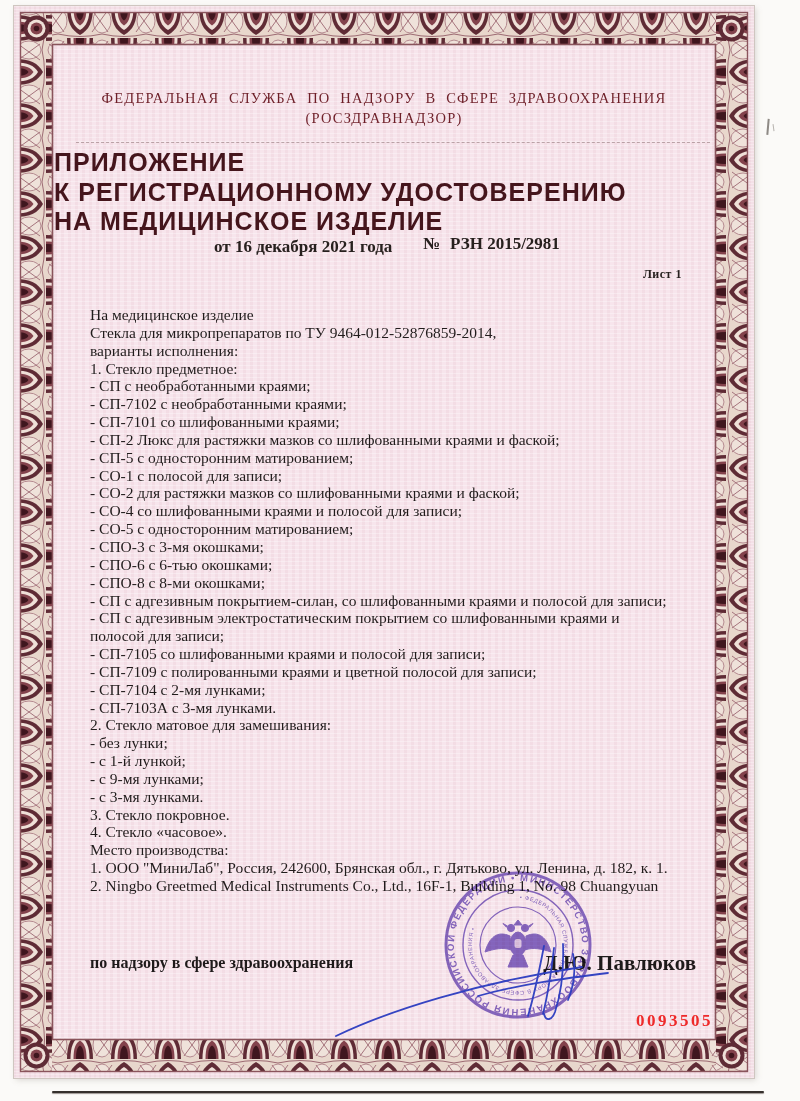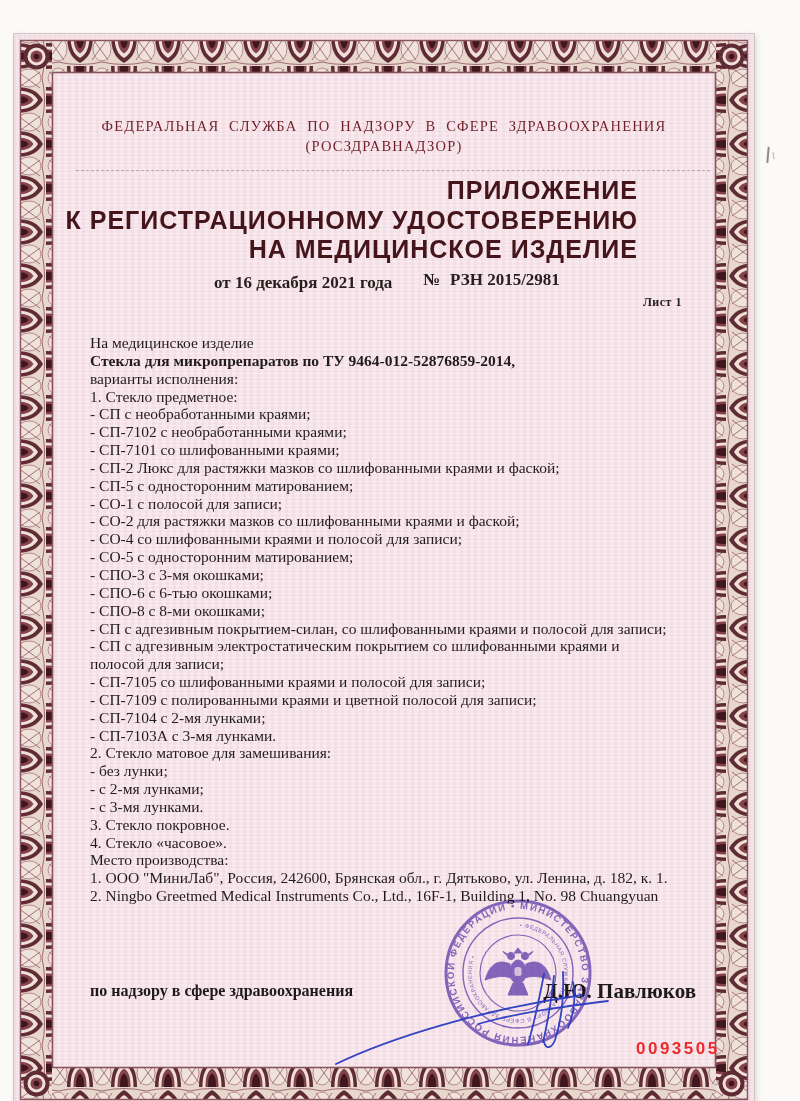--- a/index.html
+++ b/index.html
@@ -1,21 +1,21 @@
 <!DOCTYPE html>
 <html lang="ru"><head>
 <meta charset="utf-8">
 <style>
   html,body{margin:0;padding:0;}
   body{
     width:800px;height:1101px;position:relative;overflow:hidden;
     background:#fbfaf8;
     font-family:"Liberation Serif", serif;
   }
-  .scan{position:absolute;inset:0;margin-top:28px;}
+  .scan{position:absolute;inset:0;}
   
   .scan-edge{position:absolute;left:52px;top:1091px;width:712px;height:2px;
     background:#35302d;border-radius:2px;box-shadow:0 1px 1px rgba(60,50,45,.5);}
   .pen-mark{position:absolute;left:767px;top:119px;width:4px;height:16px;
     border-left:2px solid #6a645f;transform:rotate(5deg);opacity:.75;}
   .pen-mark2{position:absolute;left:773px;top:124px;width:2px;height:7px;
     border-left:1px solid #8a847e;transform:rotate(-8deg);opacity:.6;}
 
   .paper{
     position:absolute;left:14px;top:6px;width:740px;height:1072px;
@@ -39,25 +39,25 @@
 
   .agency{
     position:absolute;top:82px;left:60px;width:620px;text-align:center;
     color:#6e1f28;font-size:14.5px;line-height:20px;letter-spacing:1.2px;word-spacing:5px;
   }
   .dashed-rule{
     position:absolute;top:136px;left:62px;width:634px;height:0;
     border-top:1px dashed rgba(100,70,70,.40);
   }
   .doc-title{
-    position:absolute;top:142px;left:40px;width:584px;text-align:right;
+    position:absolute;top:142px;left:40px;width:584px;text-align:left;
     font-family:"Liberation Sans", sans-serif;font-weight:bold;
     color:#45151c;font-size:25px;line-height:29.5px;letter-spacing:1px;
   }
-  .meta-row{position:absolute;top:236px;left:0;width:740px;height:24px;
+  .meta-row{position:absolute;top:228px;left:0;width:740px;height:24px;
     font-weight:bold;font-size:17px;color:#27201e;}
   .meta-date{position:absolute;left:200px;top:3px;}
   .meta-number{position:absolute;left:409px;top:0;}
   .meta-number .num-label{margin-right:10px;}
   .sheet{position:absolute;top:261px;right:72px;font-weight:bold;font-size:12px;color:#27201e;letter-spacing:.5px;}
 
   .body-text{
     position:absolute;top:300px;left:76px;width:636px;
     font-size:15.5px;line-height:17.85px;color:#211c1c;white-space:nowrap;
   }
@@ -71,21 +71,21 @@
     position:absolute;top:945px;right:58px;
     font-weight:bold;font-size:21px;color:#1e1a1a;padding-left:27px;
   }
 
   .stamp-svg{position:absolute;left:419px;top:854px;z-index:5;
     mix-blend-mode:multiply;opacity:.92;}
   .signature-svg{position:absolute;left:316px;top:928px;z-index:6;opacity:.95;}
 
   .serial{
     position:absolute;top:1005px;left:622px;z-index:4;
-    font-family:Liberation Sans, sans-serif;font-weight:bold;
+    font-family:Liberation Serif, serif;font-weight:bold;
     font-size:17px;letter-spacing:2.5px;color:#ee2a2a;
   }
 </style>
 </head>
 <body>
 
 <div class="scan">
 
   <div class="paper">
 
@@ -169,21 +169,21 @@
 
       <div class="meta-row">
         <span class="meta-date">от 16 декабря 2021 года</span>
         <span class="meta-number"><span class="num-label">№</span><span>РЗН 2015/2981</span></span>
       </div>
 
       <div class="sheet">Лист 1</div>
 
       <div class="body-text">
           <div class="line">На медицинское изделие</div>
-          <div class="line" style="font-weight: bold;">Стекла для микропрепаратов по ТУ 9464-012-52876859-2014,</div>
+          <div class="line" style="font-weight: normal;">Стекла для микропрепаратов по ТУ 9464-012-52876859-2014,</div>
           <div class="line">варианты исполнения:</div>
           <div class="line">1. Стекло предметное:</div>
           <div class="line">- СП с необработанными краями;</div>
           <div class="line">- СП-7102 с необработанными краями;</div>
           <div class="line">- СП-7101 со шлифованными краями;</div>
           <div class="line">- СП-2 Люкс для растяжки мазков со шлифованными краями и фаской;</div>
           <div class="line">- СП-5 с односторонним матированием;</div>
           <div class="line">- СО-1 с полосой для записи;</div>
           <div class="line">- СО-2 для растяжки мазков со шлифованными краями и фаской;</div>
           <div class="line">- СО-4 со шлифованными краями и полосой для записи;</div>
@@ -193,21 +193,22 @@
           <div class="line">- СПО-8 с 8-ми окошками;</div>
           <div class="line">- СП с адгезивным покрытием-силан, со шлифованными краями и полосой для записи;</div>
           <div class="line">- СП с адгезивным электростатическим покрытием со шлифованными краями и</div>
           <div class="line">полосой для записи;</div>
           <div class="line">- СП-7105 со шлифованными краями и полосой для записи;</div>
           <div class="line">- СП-7109 с полированными краями и цветной полосой для записи;</div>
           <div class="line">- СП-7104 с 2-мя лунками;</div>
           <div class="line">- СП-7103А с 3-мя лунками.</div>
           <div class="line">2. Стекло матовое для замешивания:</div>
           <div class="line">- без лунки;</div>
-          <div class="line">- с 2-мя лунками;</div>
+          <div class="line">- с 1-й лункой;</div>
+          <div class="line">- с 9-мя лунками;</div>
           <div class="line">- с 3-мя лунками.</div>
           <div class="line">3. Стекло покровное.</div>
           <div class="line">4. Стекло «часовое».</div>
           <div class="line">Место производства:</div>
           <div class="line">1. ООО "МиниЛаб", Россия, 242600, Брянская обл., г. Дятьково, ул. Ленина, д. 182, к. 1.</div>
           <div class="line">2. Ningbo Greetmed Medical Instruments Co., Ltd., 16F-1, Building 1, No. 98 Chuangyuan</div>
         </div>
 
       <div class="signing">
         <div>по надзору в сфере здравоохранения</div>

